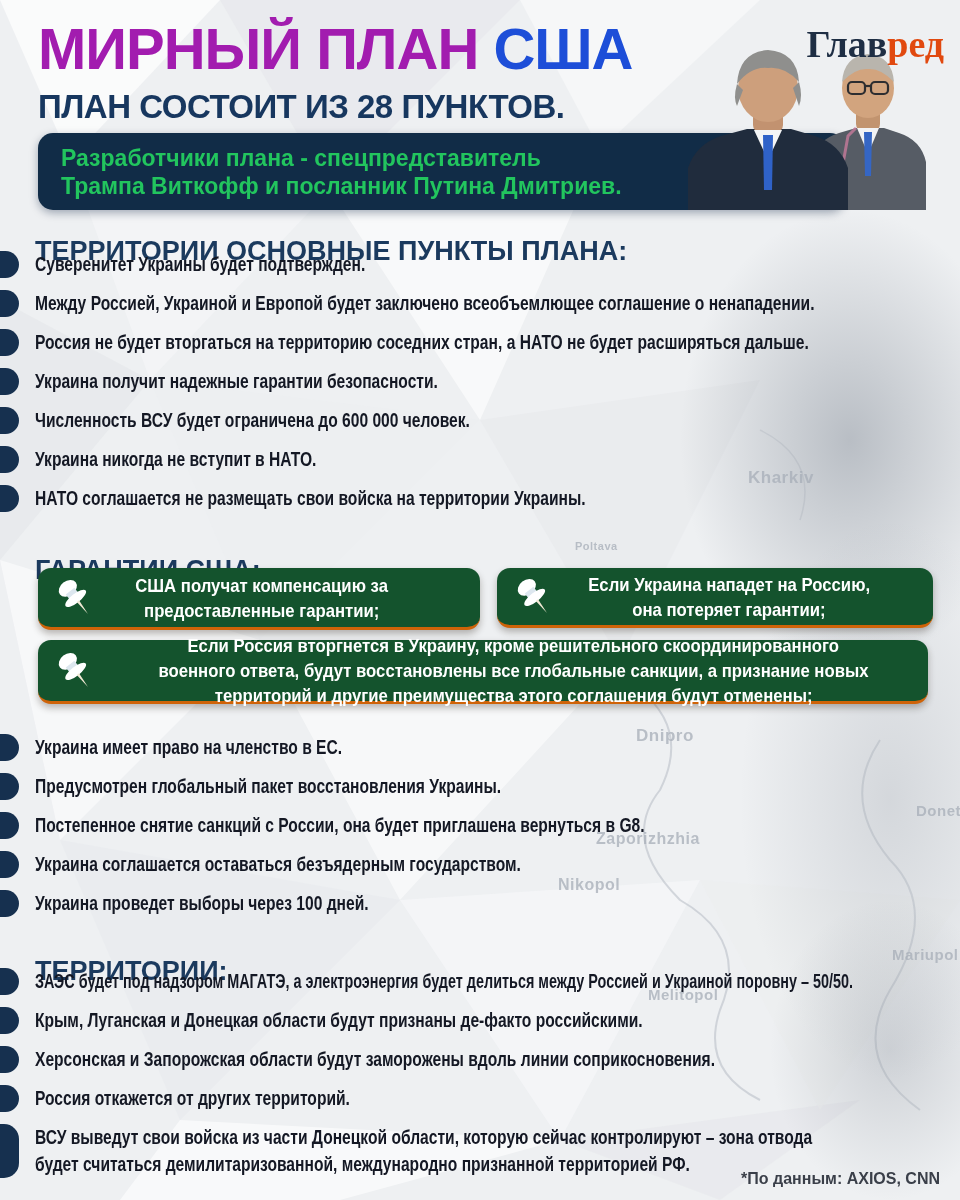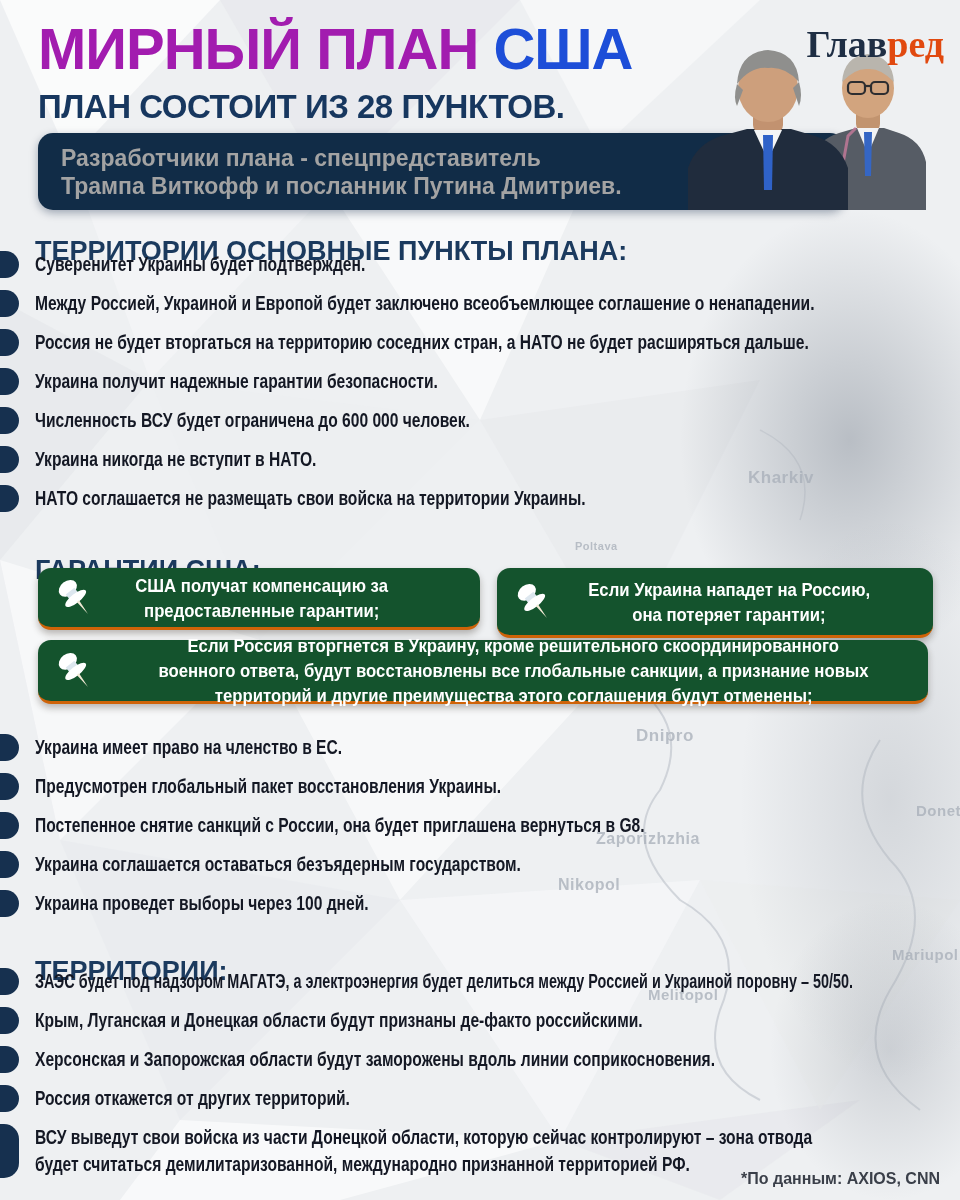--- a/index.html
+++ b/index.html
@@ -30,21 +30,21 @@
   .t-navy{color:#1d4ed8;}
   .logo{position:absolute;right:16px;top:22px;z-index:4;
     font-family:"Liberation Serif",serif;font-weight:bold;font-size:38px;white-space:nowrap;}
   .logo .l-navy{color:#1e2e44;}
   .logo .l-red{color:#e1490f;}
   .subtitle{position:absolute;left:38px;top:88px;z-index:4;
     font-size:33px;font-weight:800;color:#17375f;letter-spacing:-.5px;white-space:nowrap;}
   .banner{position:absolute;left:38px;top:133px;width:807px;height:77px;z-index:2;
     background:#112c47;border-radius:15px;box-shadow:0 3px 8px rgba(10,30,60,.35);
     padding:11px 0 0 23px;box-sizing:border-box;}
-  .banner .bl{color:#a3a3a3;font-size:23px;font-weight:bold;line-height:28px;white-space:nowrap;}
+  .banner .bl{color:#22c55e;font-size:23px;font-weight:bold;line-height:28px;white-space:nowrap;}
   .photos{position:absolute;left:663px;top:40px;width:284px;height:170px;z-index:3;}
 
   
   .sec{position:absolute;left:35px;z-index:4;font-size:27px;font-weight:800;
     color:#1b3a5e;letter-spacing:0;white-space:nowrap;}
 
   
   .list{position:absolute;left:0;right:0;z-index:4;}
   .row{position:relative;padding-left:35px;margin-bottom:12px;}
   .row .tab{position:absolute;left:0;top:0;bottom:0;width:19px;
@@ -201,21 +201,21 @@
             <polygon points="20.5,29 23.5,29 22,47" fill="#f3ead6"></polygon>
           </g>
         </svg>
     </span>
     <span class="ptxt">
       <span class="bline">США получат компенсацию за</span>
       <span class="bline">предоставленные гарантии;</span>
     </span>
   </div>
 
-  <div class="pinbox" style="left:497px;top:568px;width:436px;height:70px;">
+  <div class="pinbox" style="left:497px;top:568px;width:436px;height:60px;">
     <span class="pin">
       <svg viewBox="0 0 44 48">
           <g transform="rotate(-38 22 22)">
             <ellipse cx="22" cy="11" rx="11" ry="8" fill="#ffffff"></ellipse>
             <rect x="16" y="15" width="12" height="8" fill="#dde7ef"></rect>
             <ellipse cx="22" cy="25" rx="14" ry="5" fill="#ffffff"></ellipse>
             <polygon points="20.5,29 23.5,29 22,47" fill="#f3ead6"></polygon>
           </g>
         </svg>
     </span>

